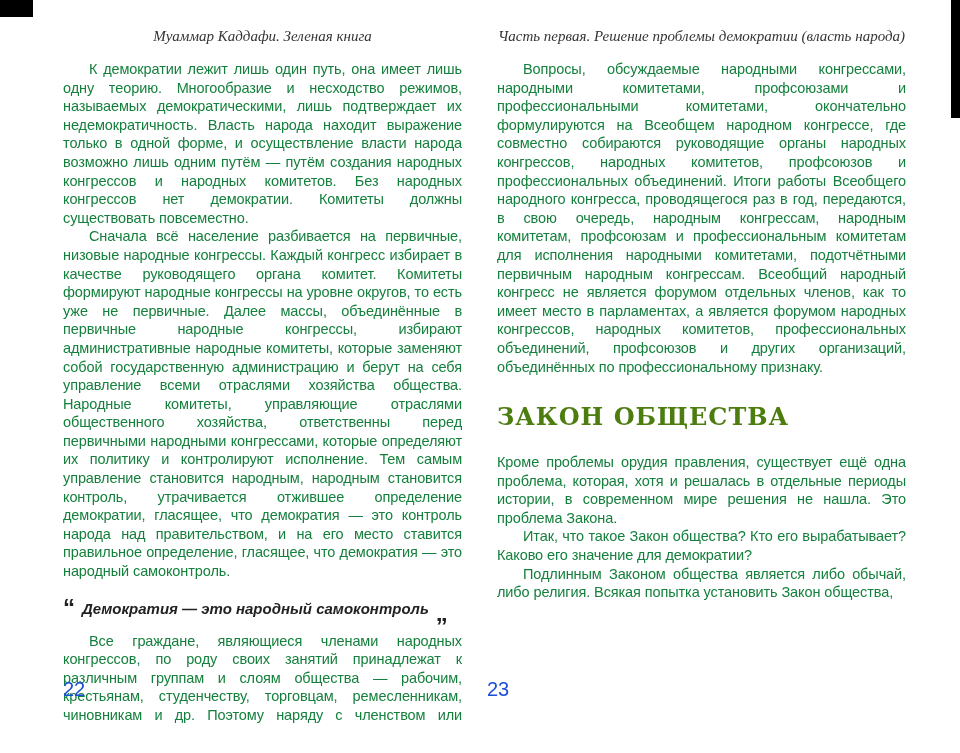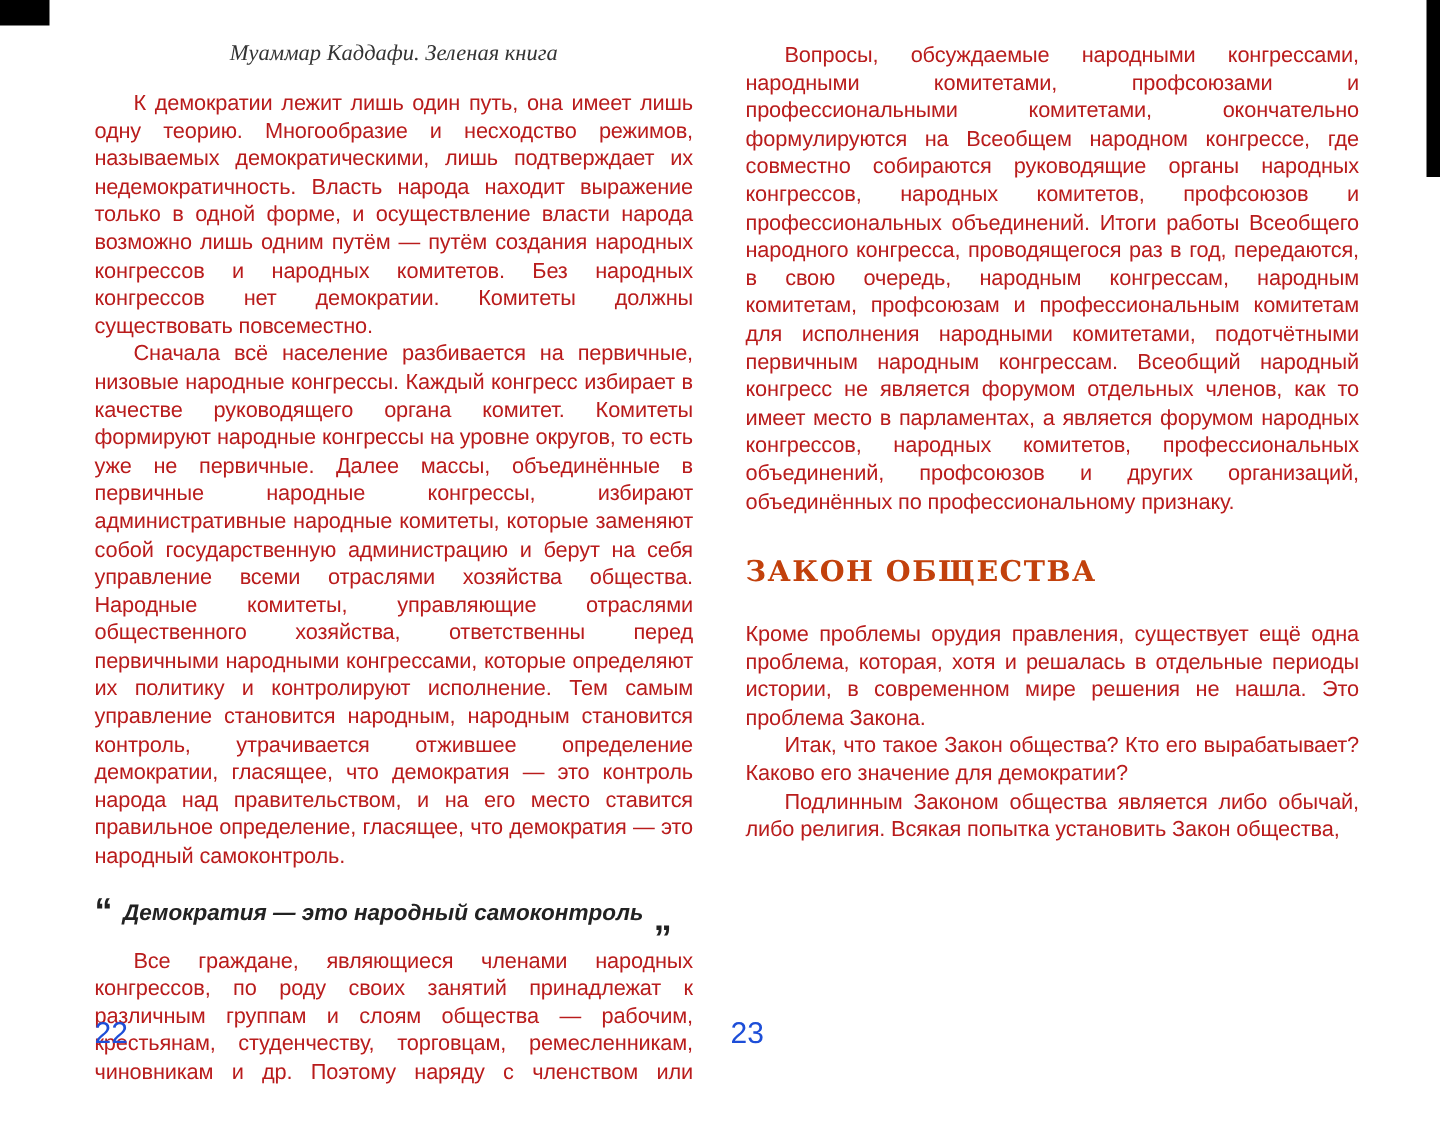--- a/index.html
+++ b/index.html
@@ -33,21 +33,21 @@
     white-space: nowrap;
   }
 
   .body-text p {
     margin: 0;
     font-size: 14.5px;
     line-height: 18.6px;
     text-align: justify;
     text-indent: 26px;
     letter-spacing: -0.1px;
-    color: #b91c1c;
+    color: #15803d;
   }
   .body-text p.no-indent { text-indent: 0; }
 
   .quote-block {
     margin: 14px 0 12px 0;
     font-weight: bold;
     font-style: italic;
     font-size: 15px;
     line-height: 22px;
     color: #222222;
@@ -58,23 +58,23 @@
     font-weight: bold;
     font-style: normal;
     display: inline-block;
   }
   .quote-open  { position: relative; top: 2px;  margin-right: 7px; }
   .quote-close { position: relative; top: 7px;  margin-left: 7px; }
 
   .section-heading {
     font-family: "DejaVu Serif", serif;
     font-weight: bold;
-    font-size: 19px;
+    font-size: 24px;
     letter-spacing: 1px;
-    color: #c2410c;
+    color: #4d7c0f;
     margin: 26px 0 22px 0;
     white-space: nowrap;
   }
 
   .page-number {
     position: absolute;
     top: 678px;
     font-size: 20px;
     color: #1d4ed8;
     text-align: left;
@@ -118,20 +118,21 @@
       <p>К демократии лежит лишь один путь, она имеет лишь одну теорию. Многообразие и несходство режимов, называемых демократическими, лишь подтверждает их недемократичность. Власть народа находит выражение только в одной форме, и осуществление власти народа возможно лишь одним путём — путём создания народных конгрессов и народных комитетов. Без народных конгрессов нет демократии. Комитеты должны существовать повсеместно.</p>
       <p>Сначала всё население разбивается на первичные, низовые народные конгрессы. Каждый конгресс избирает в качестве руководящего органа комитет. Комитеты формируют народные конгрессы на уровне округов, то есть уже не первичные. Далее массы, объединённые в первичные народные конгрессы, избирают административные народные комитеты, которые заменяют собой государственную администрацию и берут на себя управление всеми отраслями хозяйства общества. Народные комитеты, управляющие отраслями общественного хозяйства, ответственны перед первичными народными конгрессами, которые определяют их политику и контролируют исполнение. Тем самым управление становится народным, народным становится контроль, утрачивается отжившее определение демократии, гласящее, что демократия — это контроль народа над правительством, и на его место ставится правильное определение, гласящее, что демократия — это народный самоконтроль.</p>
       <div class="quote-block">
         <span class="quote-mark quote-open">“</span><span>Демократия — это народный самоконтроль</span><span class="quote-mark quote-close">„</span>
       </div>
       <p>Все граждане, являющиеся членами народных конгрессов, по роду своих занятий принадлежат к различным группам и слоям общества — рабочим, крестьянам, студенчеству, торговцам, ремесленникам, чиновникам и др. Поэтому наряду с членством или участием в руководстве первичными народными конгрессами, или народными комитетами, они должны создать свои профсоюзы и профессиональные объединения.</p>
     </div>
   </div>
 
   <div class="page page-right">
+    <div class="running-head">Часть первая. Решение проблемы демократии (власть народа)</div>
     <div class="body-text">
       <p>Вопросы, обсуждаемые народными конгрессами, народными комитетами, профсоюзами и профессиональными комитетами, окончательно формулируются на Всеобщем народном конгрессе, где совместно собираются руководящие органы народных конгрессов, народных комитетов, профсоюзов и профессиональных объединений. Итоги работы Всеобщего народного конгресса, проводящегося раз в год, передаются, в свою очередь, народным конгрессам, народным комитетам, профсоюзам и профессиональным комитетам для исполнения народными комитетами, подотчётными первичным народным конгрессам. Всеобщий народный конгресс не является форумом отдельных членов, как то имеет место в парламентах, а является форумом народных конгрессов, народных комитетов, профессиональных объединений, профсоюзов и других организаций, объединённых по профессиональному признаку.</p>
       <div class="section-heading">ЗАКОН ОБЩЕСТВА</div>
       <p class="no-indent">Кроме проблемы орудия правления, существует ещё одна проблема, которая, хотя и решалась в отдельные периоды истории, в современном мире решения не нашла. Это проблема Закона.</p>
       <p>Итак, что такое Закон общества? Кто его вырабатывает? Каково его значение для демократии?</p>
       <p>Подлинным Законом общества является либо обычай, либо религия. Всякая попытка установить Закон общества,</p>
     </div>
   </div>
 
   <div class="page-number page-number-left">22</div>

